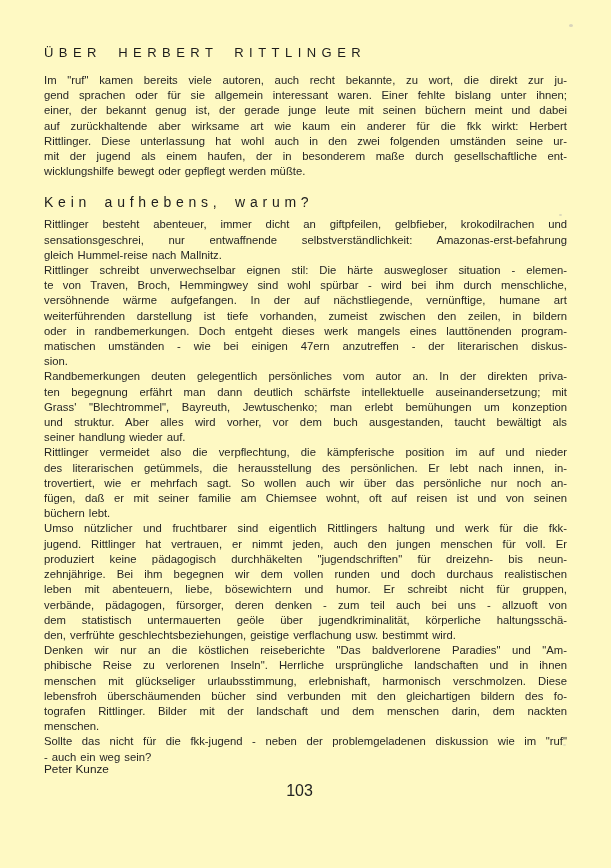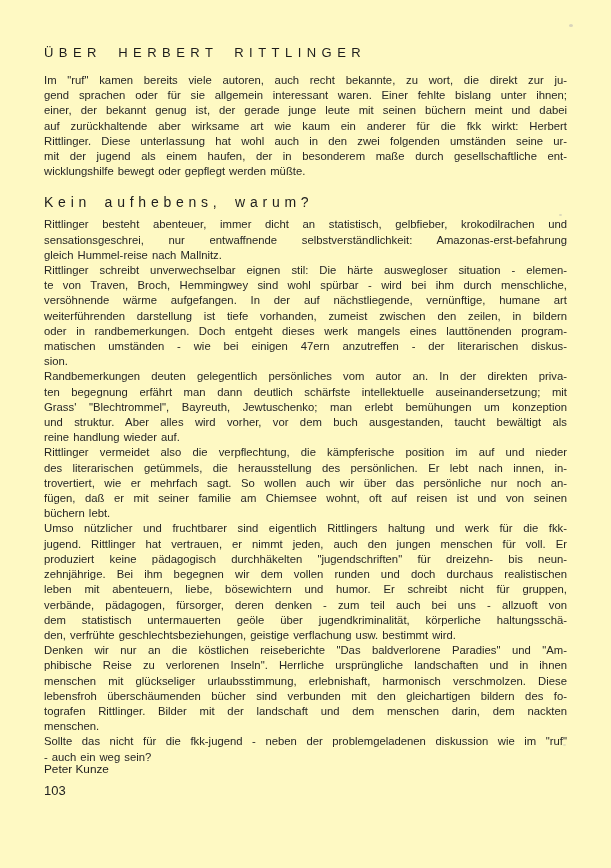--- a/index.html
+++ b/index.html
@@ -57,23 +57,23 @@
   }
   .signature {
     margin-top: -3px;
     padding-right: 11px;
     font-size: 11.8px;
     line-height: 15px;
     color: #222;
   }
   .page-number {
     margin-top: 6px;
-    text-align: left;
+    text-align: center;
     padding-right: 12px;
-    font-size: 13px;
+    font-size: 16px;
     line-height: 15px;
     color: #222;
   }
   .speck {
     position: absolute;
     background: #b9b7b4;
     border-radius: 50%;
   }
   .speck.s1 { left: 569px; top: 24px; width: 4px; height: 3px; opacity: .55; }
   .speck.s2 { left: 559px; top: 214px; width: 3px; height: 2px; opacity: .5; }
@@ -96,39 +96,39 @@
       <div class="line just">auf zurückhaltende aber wirksame art wie kaum ein anderer für die fkk wirkt: Herbert</div>
       <div class="line just">Rittlinger. Diese unterlassung hat wohl auch in den zwei folgenden umständen seine ur-</div>
       <div class="line just">mit der jugend als einem haufen, der in besonderem maße durch gesellschaftliche ent-</div>
       <div class="line">wicklungshilfe bewegt oder gepflegt werden müßte.</div>
     </div>
 
   <h2 class="heading">Kein aufhebens, warum?</h2>
 
   <div class="body-block" id="body-paragraphs">
       <div class="para">
-        <div class="line just">Rittlinger besteht abenteuer, immer dicht an statistisch, gelbfieber, krokodilrachen und</div>
+        <div class="line just">Rittlinger besteht abenteuer, immer dicht an giftpfeilen, gelbfieber, krokodilrachen und</div>
         <div class="line just">sensationsgeschrei, nur entwaffnende selbstverständlichkeit: Amazonas-erst-befahrung</div>
         <div class="line">gleich Hummel-reise nach Mallnitz.</div>
       </div>
       <div class="para">
         <div class="line just">Rittlinger schreibt unverwechselbar eignen stil: Die härte auswegloser situation - elemen-</div>
         <div class="line just">te von Traven, Broch, Hemmingwey sind wohl spürbar - wird bei ihm durch menschliche,</div>
         <div class="line just">versöhnende wärme aufgefangen. In der auf nächstliegende, vernünftige, humane art</div>
         <div class="line just">weiterführenden darstellung ist tiefe vorhanden, zumeist zwischen den zeilen, in bildern</div>
         <div class="line just">oder in randbemerkungen. Doch entgeht dieses werk mangels eines lauttönenden program-</div>
         <div class="line just">matischen umständen - wie bei einigen 47ern anzutreffen - der literarischen diskus-</div>
         <div class="line">sion.</div>
       </div>
       <div class="para">
         <div class="line just">Randbemerkungen deuten gelegentlich persönliches vom autor an. In der direkten priva-</div>
         <div class="line just">ten begegnung erfährt man dann deutlich schärfste intellektuelle auseinandersetzung; mit</div>
         <div class="line just">Grass' "Blechtrommel", Bayreuth, Jewtuschenko; man erlebt bemühungen um konzeption</div>
         <div class="line just">und struktur. Aber alles wird vorher, vor dem buch ausgestanden, taucht bewältigt als</div>
-        <div class="line">reine handlung wieder auf.</div>
+        <div class="line">seiner handlung wieder auf.</div>
       </div>
       <div class="para">
         <div class="line just">Rittlinger vermeidet also die verpflechtung, die kämpferische position im auf und nieder</div>
         <div class="line just">des literarischen getümmels, die herausstellung des persönlichen. Er lebt nach innen, in-</div>
         <div class="line just">trovertiert, wie er mehrfach sagt. So wollen auch wir über das persönliche nur noch an-</div>
         <div class="line just">fügen, daß er mit seiner familie am Chiemsee wohnt, oft auf reisen ist und von seinen</div>
         <div class="line">büchern lebt.</div>
       </div>
       <div class="para">
         <div class="line just">Umso nützlicher und fruchtbarer sind eigentlich Rittlingers haltung und werk für die fkk-</div>

